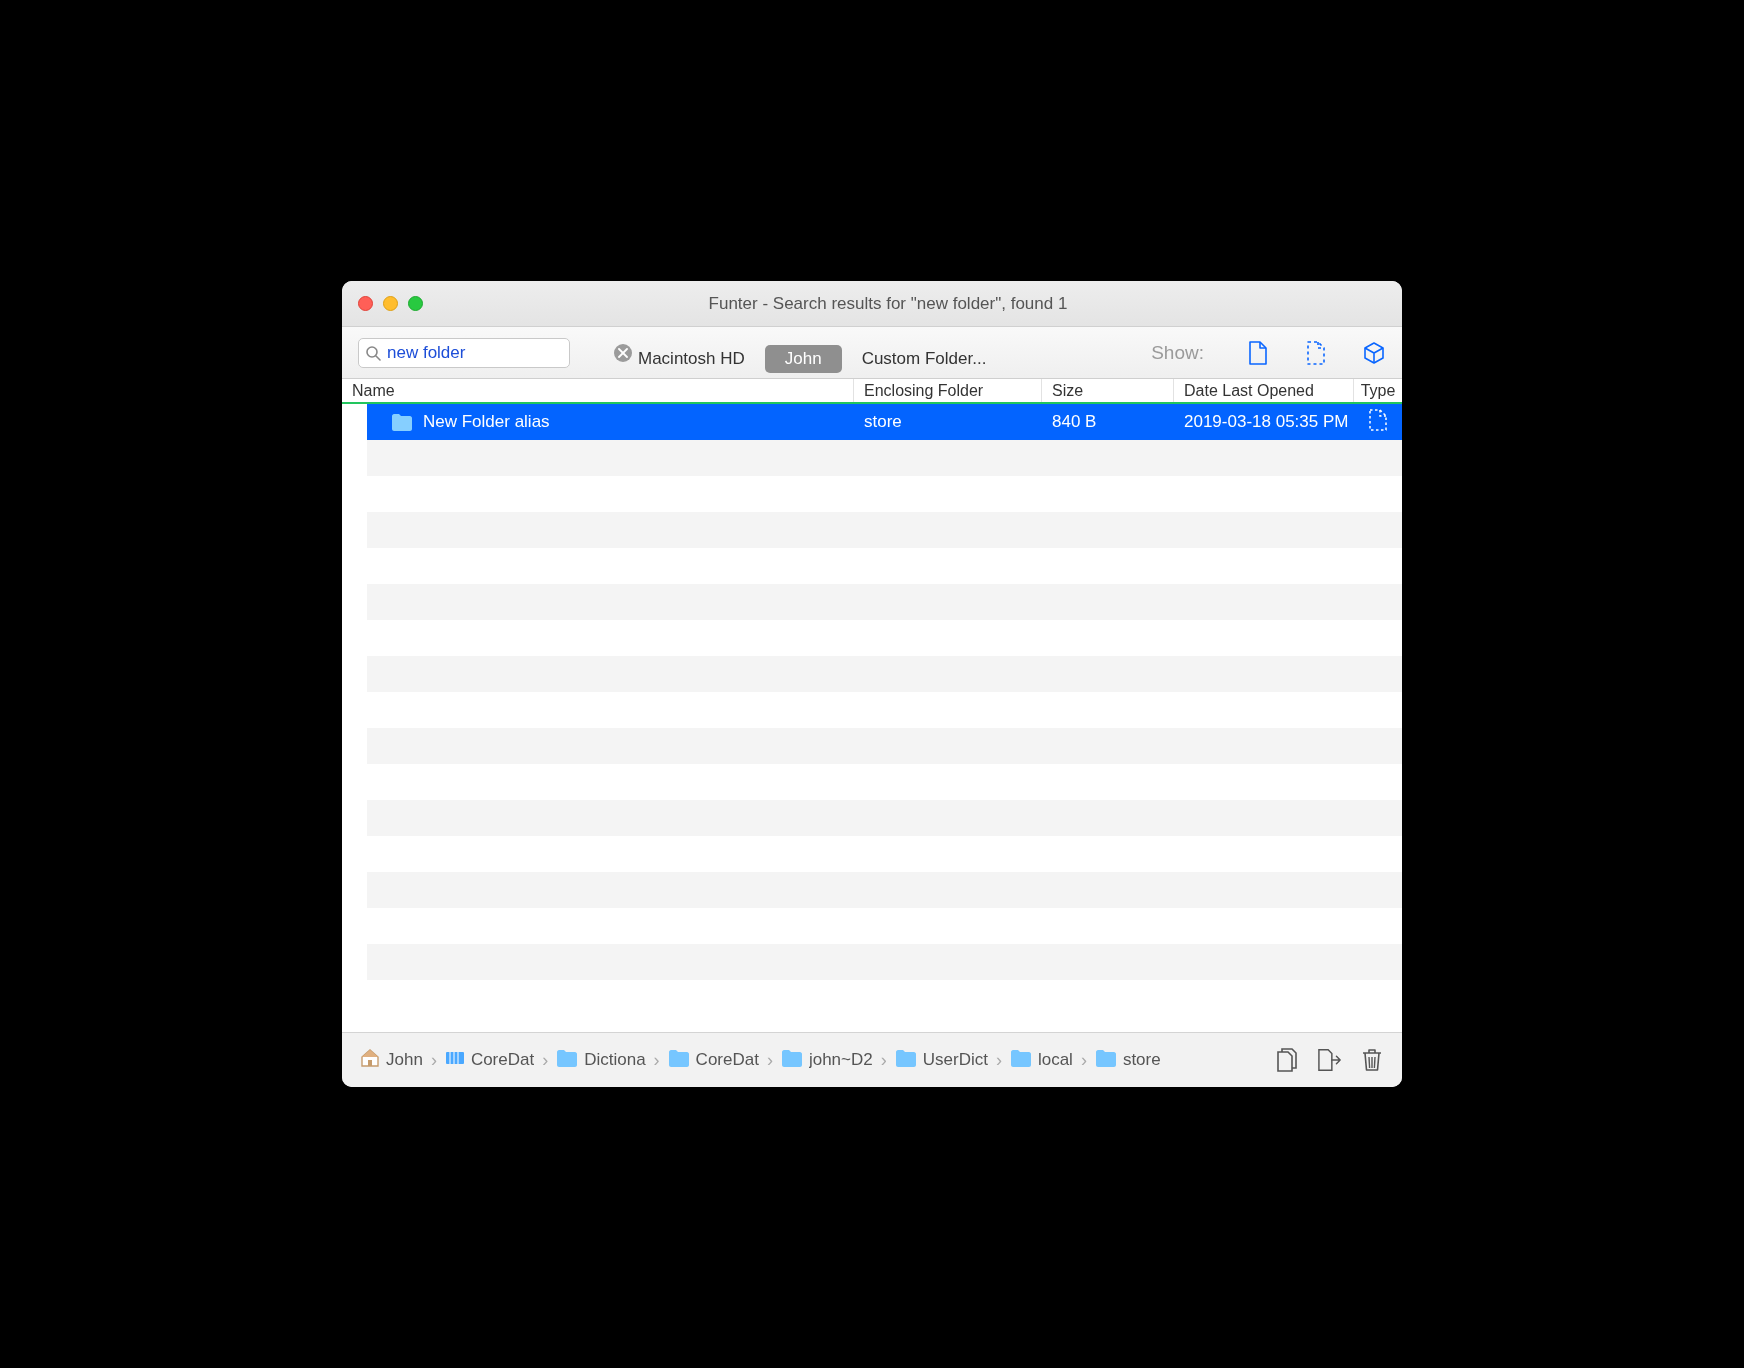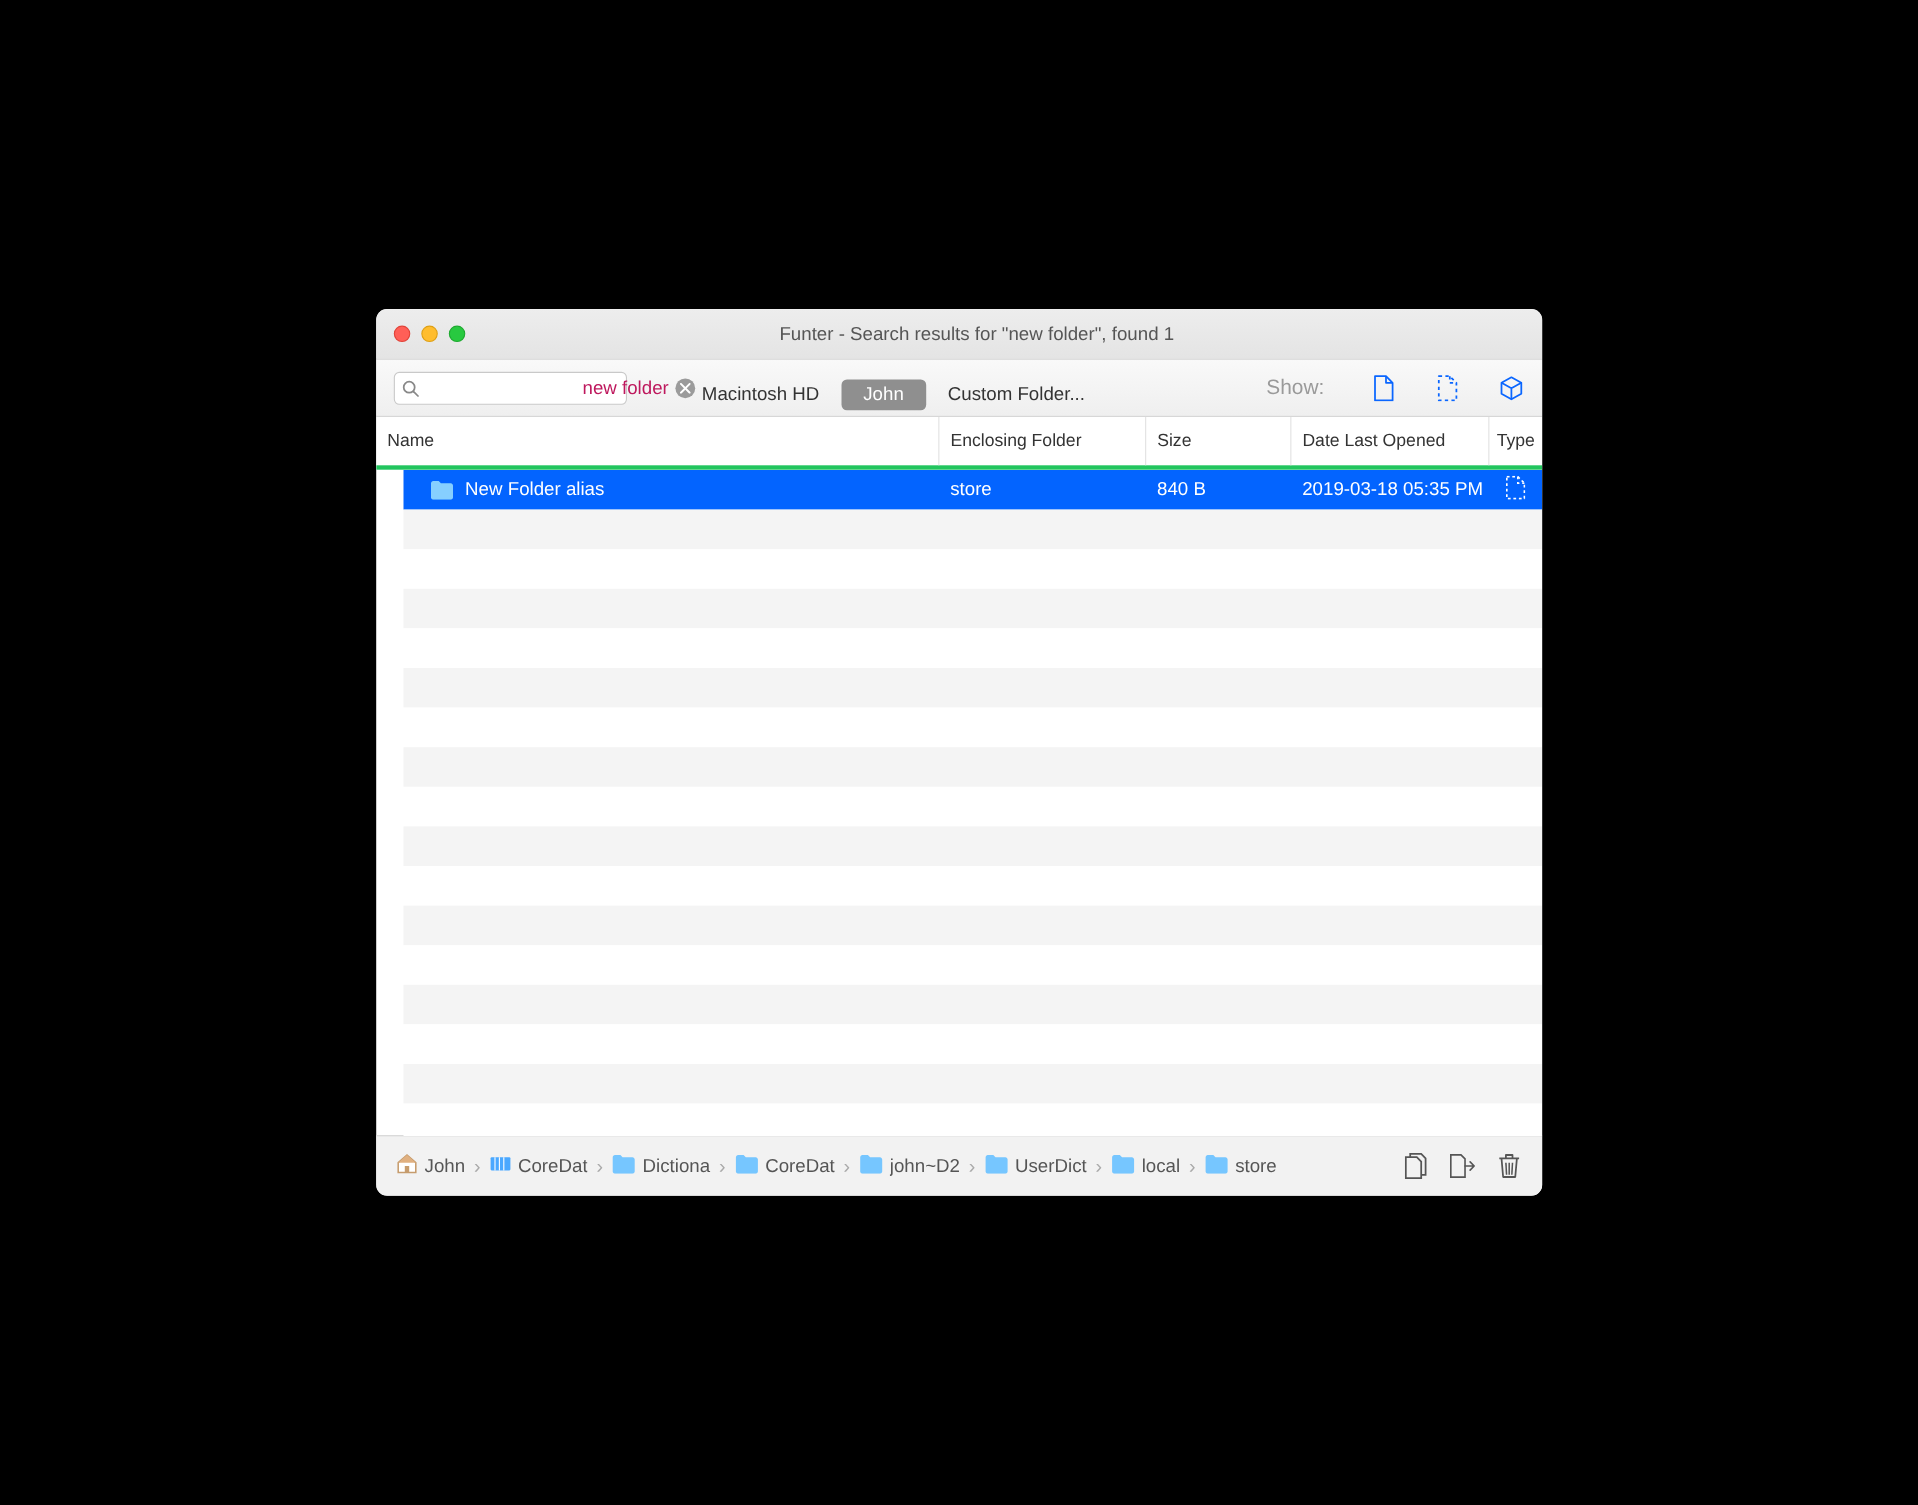--- a/index.html
+++ b/index.html
@@ -71,22 +71,21 @@
     padding:0 6px;
   }
   .searchbox svg.mag { flex:none; }
   .searchbox input {
     border:none;
     outline:none;
     flex:1;
     font-size:17px;
     padding:0 6px;
     background:transparent;
-    color:#be185d;
-    text-align:right;
+    color:#1d4ed8;
   }
   .clearbtn {
     width:18px;height:18px;border-radius:50%;
     background:#9b9b9b;
     display:flex;align-items:center;justify-content:center;
     color:#fff;
     cursor:pointer;
     flex:none;
   }
   .scope { display:flex; align-items:center; gap:0; margin-left:28px;margin-top:12px;}
@@ -105,23 +104,23 @@
   .spacer{flex:1;}
   .showlabel { color:#9a9a9a; font-size:19px; margin-right:8px;}
   .iconbtn {
     width:24px;height:24px;
     display:flex;align-items:center;justify-content:center;
     cursor:pointer;
     color:#0a66ff;
     margin-left:14px;
   }
   .header-row {
-    height:48px;
-    display:flex;
-    border-bottom:4px solid #22c55e;
+    height:25px;
+    display:flex;
+    border-bottom:2px solid #22c55e;
     font-size:16px;
     color:#333;
     background:#fff;
   }
   .header-row .col {
     border-right:1px solid #e2e2e2;
     padding:5px 10px;
     display:flex;align-items:center;
   }
   .col.name{flex:1;}

